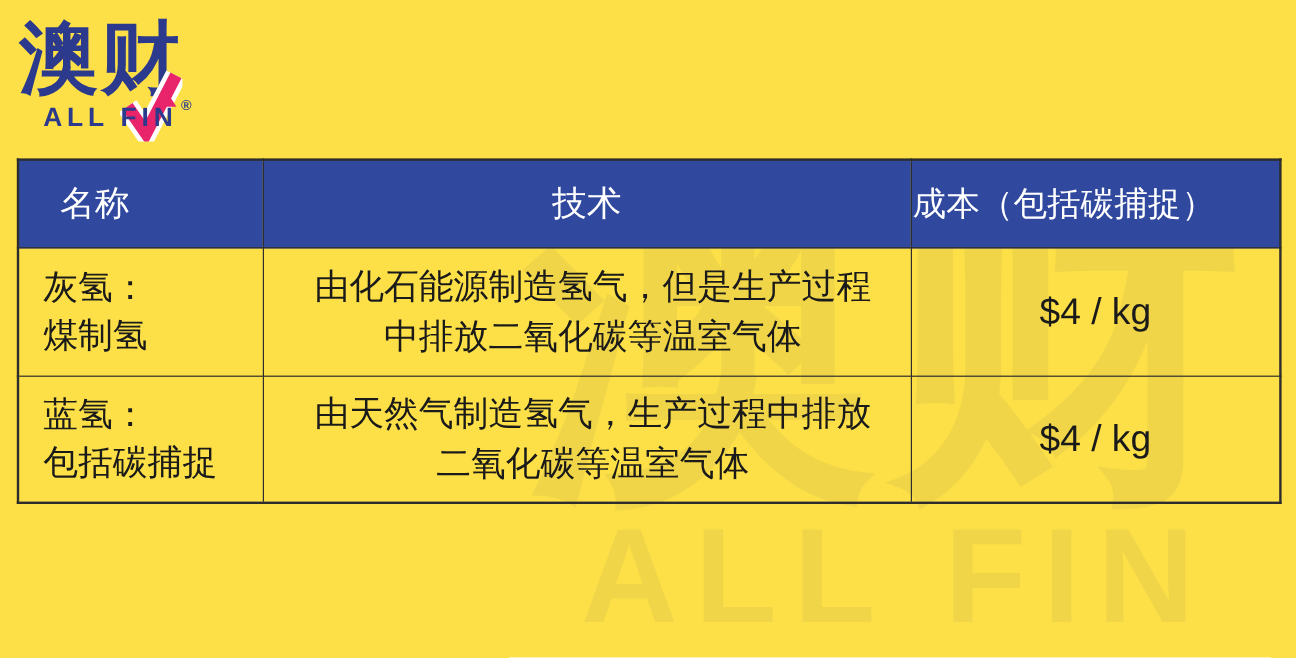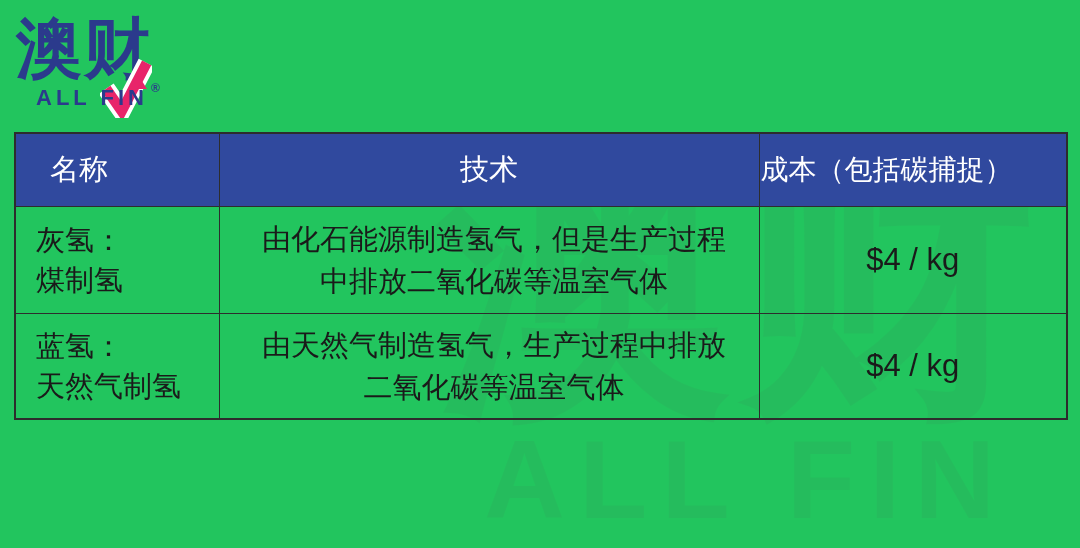--- a/index.html
+++ b/index.html
@@ -1,17 +1,17 @@
 <!DOCTYPE html>
 <html><head>
 <meta charset="utf-8">
 <style>
   html,body{margin:0;padding:0;background:#ffffff;}
   body{font-family:"Liberation Sans", sans-serif; color:#1a1a1a;}
-  .canvas{position:relative;width:1080px;height:548px;background:#22c55e;overflow:hidden;}
+  .canvas{position:relative;width:1080px;height:548px;background:#fde047;overflow:hidden;}
 
   
   .logo{position:absolute;left:16px;top:14px;z-index:3;}
   .logo-cn{font-size:66px;font-weight:800;line-height:1.05;color:#2b3a8c;letter-spacing:2px;}
   .logo-check{position:absolute;left:84px;top:42px;width:52px;height:62px;}
   .logo-en-row{display:flex;align-items:flex-start;margin-top:2px;margin-left:20px;position:relative;}
   .logo-en{font-size:22px;font-weight:800;letter-spacing:4px;color:#2b3a8c;}
   .logo-n-accent{position:absolute;left:101px;top:-4px;width:0;height:0;
     border-left:5px solid transparent;border-right:5px solid transparent;border-bottom:8px solid #e8246a;}
   .logo-reg{font-size:12px;color:#2b3a8c;font-weight:700;margin-left:3px;margin-top:-4px;}
@@ -85,21 +85,21 @@
         </td>
         <td class="tech">
           <div>由化石能源制造氢气，但是生产过程</div>
           <div>中排放二氧化碳等温室气体</div>
         </td>
         <td class="cost">$4 / kg</td>
       </tr>
       <tr class="r1">
         <td class="name">
           <div>蓝氢：</div>
-          <div>天然气制氢</div>
+          <div>包括碳捕捉</div>
         </td>
         <td class="tech">
           <div>由天然气制造氢气，生产过程中排放</div>
           <div>二氧化碳等温室气体</div>
         </td>
         <td class="cost">$4 / kg</td>
       </tr>
     </tbody>
   </table>
 

